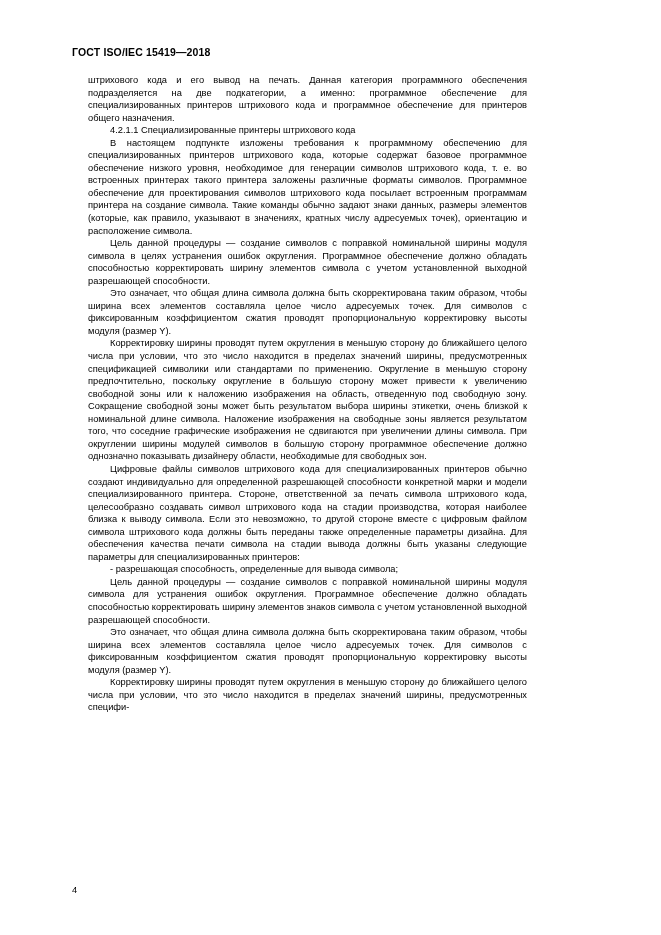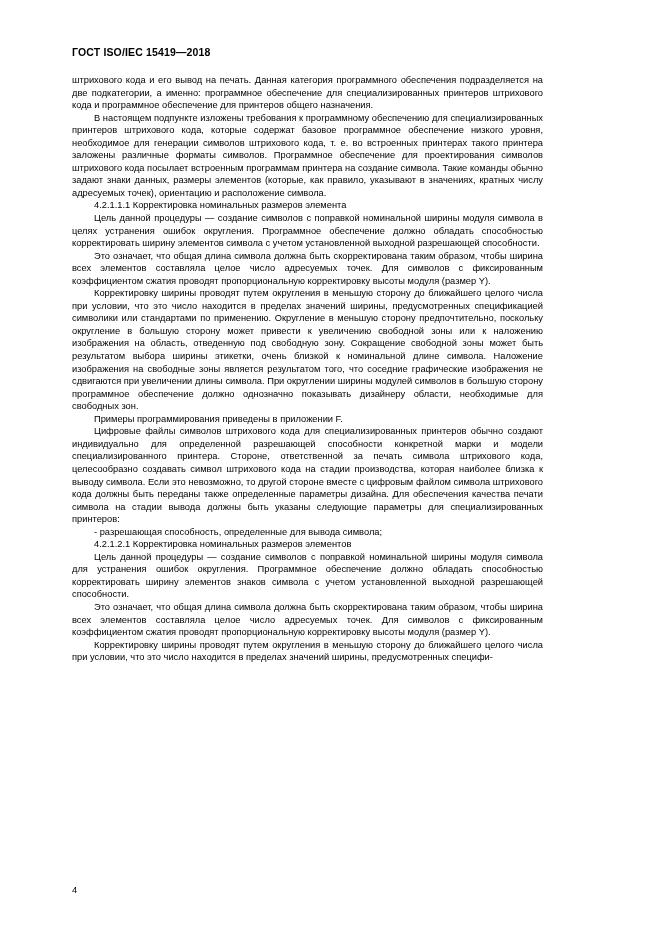--- a/index.html
+++ b/index.html
@@ -28,21 +28,21 @@
     font-weight: bold;
     letter-spacing: 0.15px;
     margin: 0 0 16px 0;
     white-space: nowrap;
   }
   .body-text {
     font-size: 9.3px;
     line-height: 12.55px;
     text-align: justify;
     text-justify: inter-word;
-    margin: 0;
+    margin: 16px;
     hyphens: manual;
   }
   .para {
     margin: 0;
     text-indent: 22px;
   }
   .para.noindent {
     text-indent: 0;
   }
   .para.dash {
@@ -57,29 +57,27 @@
 </style>
 </head>
 <body>
 
 <div class="page">
 
   <div class="doc-header">ГОСТ ISO/IEC 15419—2018</div>
 
   <div class="body-text">
     <p class="para noindent">штрихового кода и его вывод на печать. Данная категория программного обеспечения подразделяется на две подкатегории, а именно: программное обеспечение для специализированных принтеров штрихового кода и программное обеспечение для принтеров общего назначения.</p>
+    <p class="para">4.2.1.1 Специализированные принтеры штрихового кода</p>
     <p class="para">В настоящем подпункте изложены требования к программному обеспечению для специализированных принтеров штрихового кода, которые содержат базовое программное обеспечение низкого уровня, необходимое для генерации символов штрихового кода, т. е. во встроенных принтерах такого принтера заложены различные форматы символов. Программное обеспечение для проектирования символов штрихового кода посылает встроенным программам принтера на создание символа. Такие команды обычно задают знаки данных, размеры элементов (которые, как правило, указывают в значениях, кратных числу адресуемых точек), ориентацию и расположение символа.</p>
-    <p class="para">4.2.1.1.1 Корректировка номинальных размеров элемента</p>
     <p class="para">Цель данной процедуры — создание символов с поправкой номинальной ширины модуля символа в целях устранения ошибок округления. Программное обеспечение должно обладать способностью корректировать ширину элементов символа с учетом установленной выходной разрешающей способности.</p>
     <p class="para">Это означает, что общая длина символа должна быть скорректирована таким образом, чтобы ширина всех элементов составляла целое число адресуемых точек. Для символов с фиксированным коэффициентом сжатия проводят пропорциональную корректировку высоты модуля (размер Y).</p>
     <p class="para">Корректировку ширины проводят путем округления в меньшую сторону до ближайшего целого числа при условии, что это число находится в пределах значений ширины, предусмотренных спецификацией символики или стандартами по применению. Округление в меньшую сторону предпочтительно, поскольку округление в большую сторону может привести к увеличению свободной зоны или к наложению изображения на область, отведенную под свободную зону. Сокращение свободной зоны может быть результатом выбора ширины этикетки, очень близкой к номинальной длине символа. Наложение изображения на свободные зоны является результатом того, что соседние графические изображения не сдвигаются при увеличении длины символа. При округлении ширины модулей символов в большую сторону программное обеспечение должно однозначно показывать дизайнеру области, необходимые для свободных зон.</p>
-    <p class="para">Примеры программирования приведены в приложении F.</p>
     <p class="para">Цифровые файлы символов штрихового кода для специализированных принтеров обычно создают индивидуально для определенной разрешающей способности конкретной марки и модели специализированного принтера. Стороне, ответственной за печать символа штрихового кода, целесообразно создавать символ штрихового кода на стадии производства, которая наиболее близка к выводу символа. Если это невозможно, то другой стороне вместе с цифровым файлом символа штрихового кода должны быть переданы также определенные параметры дизайна. Для обеспечения качества печати символа на стадии вывода должны быть указаны следующие параметры для специализированных принтеров:</p>
     <p class="para dash">- разрешающая способность, определенные для вывода символа;</p>
-    <p class="para">4.2.1.2.1 Корректировка номинальных размеров элементов</p>
     <p class="para">Цель данной процедуры — создание символов с поправкой номинальной ширины модуля символа для устранения ошибок округления. Программное обеспечение должно обладать способностью корректировать ширину элементов знаков символа с учетом установленной выходной разрешающей способности.</p>
     <p class="para">Это означает, что общая длина символа должна быть скорректирована таким образом, чтобы ширина всех элементов составляла целое число адресуемых точек. Для символов с фиксированным коэффициентом сжатия проводят пропорциональную корректировку высоты модуля (размер Y).</p>
     <p class="para">Корректировку ширины проводят путем округления в меньшую сторону до ближайшего целого числа при условии, что это число находится в пределах значений ширины, предусмотренных специфи-</p>
   </div>
 
   <div class="page-number">4</div>
 
 </div>
 
 </body></html>

